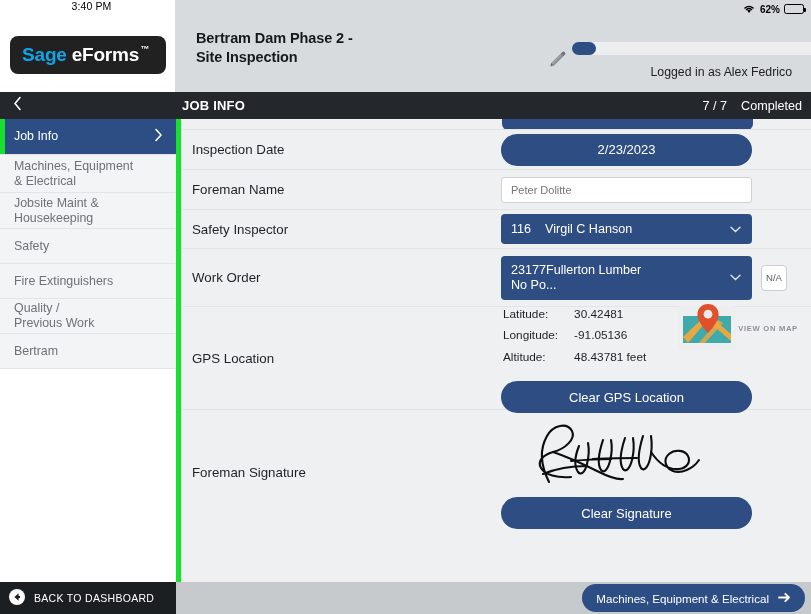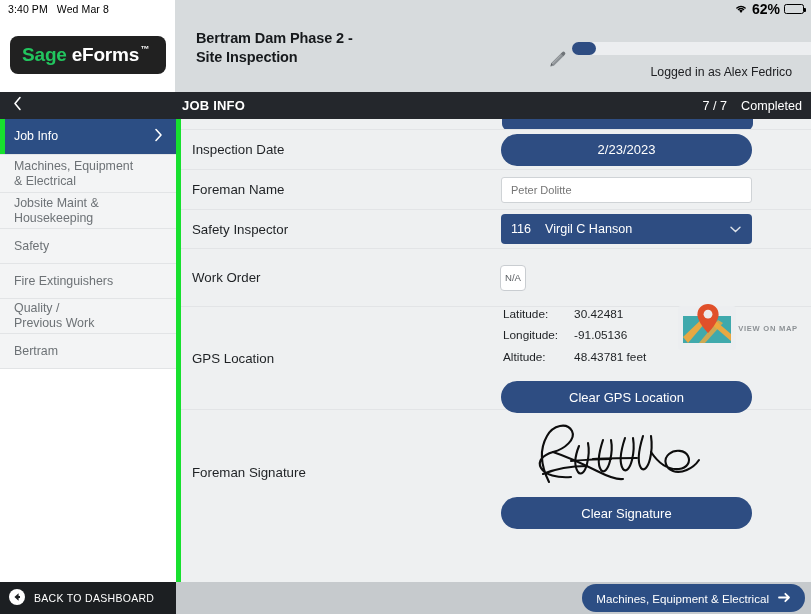--- a/index.html
+++ b/index.html
@@ -11,29 +11,29 @@
   }
   #app { position: relative; width: 811px; height: 614px; }
 
   
   .statusbar {
     position: absolute; left: 0; top: 0; width: 811px; height: 18px;
     display: flex; align-items: center;
   }
   .sb-left {
     width: 175px; height: 18px; background: #ffffff;
-    display: flex; align-items: center; padding-left: 8px; gap: 9px;
+    display: flex; align-items: center; padding-left: 8px; gap: 9px; flex-direction: column;
   }
   .sb-right {
     flex: 1; height: 18px; background: #d7dbdd;
     display: flex; align-items: center; justify-content: flex-end;
     padding-right: 7px; gap: 4px;
   }
   .sb-text { font-size: 10.5px; color: #000; letter-spacing: .1px; }
-  .sb-batt-pct { font-size: 14px; color: #000; font-weight: 600; }
+  .sb-batt-pct { font-size: 10px; color: #000; font-weight: 600; }
   .wifi-ico { display: block; }
   .batt {
     width: 20px; height: 10px; border: 1.2px solid #000; border-radius: 2.4px;
     position: relative; padding: 1.1px;
   }
   .batt::after {
     content: ""; position: absolute; right: -3.1px; top: 3px;
     width: 1.8px; height: 4px; background: #000; border-radius: 0 1px 1px 0;
   }
   .batt-fill { height: 100%; background: #000; border-radius: 1px; }
@@ -45,21 +45,21 @@
   }
   .hdr-left {
     width: 175px; height: 74px; background: #fff;
     display: flex; align-items: center; justify-content: center;
   }
   .logo {
     width: 156px; height: 38px; background: #212121; border-radius: 8px;
     display: flex; align-items: center; justify-content: center;
     gap: 5px; letter-spacing: -.2px;
   }
-  .logo-sage { font-size: 19px; font-weight: bold; color: #22c55e; }
+  .logo-sage { font-size: 19px; font-weight: bold; color: #0ea5e9; }
   .logo-ef { font-size: 19px; font-weight: bold; color: #ffffff; }
   .logo-tm { font-size: 9px; font-weight: bold; color: #ffffff; vertical-align: super;
              position: relative; top: -6px; left: -4px; }
   .hdr-right {
     flex: 1; height: 74px; background: #d7dbdd; position: relative;
   }
   .hdr-title {
     position: absolute; left: 21px; top: 11px; width: 175px;
     font-size: 14.5px; font-weight: bold; color: #16191c; line-height: 19px;
     letter-spacing: -.1px;
@@ -352,20 +352,29 @@
                   <path d="M1 1.3 L5.5 5.6 L10 1.3" stroke="#dfe4ea" stroke-width="1.4" fill="none" stroke-linecap="round"></path>
                 </svg>
             </span>
           </div>
         </div>
       </div>
 
       <div class="row" style="height:58px">
         <div class="row-label">Work Order</div>
         <div class="row-field">
+          <div class="select-btn two-line field-offset">
+            <span class="sel-text"><span class="sel-num">23177</span><span>Fullerton Lumber
+No Po...</span></span>
+            <span class="sel-chev">
+              <svg width="11" height="7" viewBox="0 0 11 7">
+                  <path d="M1 1.3 L5.5 5.6 L10 1.3" stroke="#dfe4ea" stroke-width="1.4" fill="none" stroke-linecap="round"></path>
+                </svg>
+            </span>
+          </div>
           <button class="na-btn">N/A</button>
         </div>
       </div>
 
       <div class="row" style="height:103px">
         <div class="row-label">GPS Location</div>
         <div class="row-field">
           <div class="gps-stack field-offset">
             <div class="gps-top">
               <table class="gps-table">

